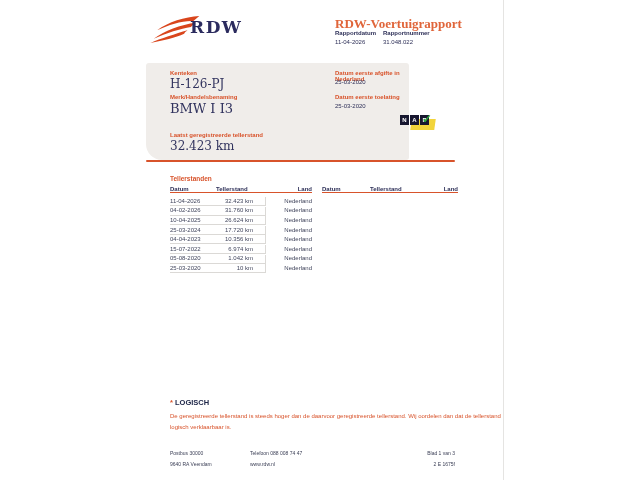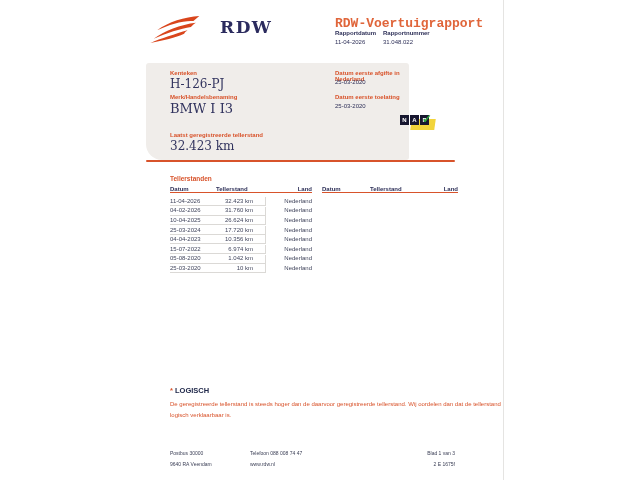--- a/index.html
+++ b/index.html
@@ -7,23 +7,23 @@
     --table-text:#41455C; --panel-bg:#F0EDEA; --cell-border:#DBD9D6;
     --nap-dark:#17172F; --nap-yellow:#F2D43B; --nap-green:#2FA43C;
   }
   *{margin:0;padding:0;box-sizing:border-box;}
   html,body{width:640px;height:480px;background:#fff;overflow:hidden;
     font-family:"Liberation Sans",sans-serif;}
   .abs{position:absolute;}
 
   
   .eagle{left:147px;top:14px;width:54px;height:31px;}
-  .wordmark{left:220px;top:17px;font-family:"DejaVu Serif",serif;font-weight:bold;
+  .wordmark{left:190px;top:17px;font-family:"DejaVu Serif",serif;font-weight:bold;
     font-size:17px;letter-spacing:1.5px;color:#2B2B5E;}
-  .report-title{left:335px;top:16px;font-family:Liberation Mono, monospace;font-weight:bold;
+  .report-title{left:335px;top:16px;font-family:Liberation Serif, serif;font-weight:bold;
     font-size:13px;color:var(--title-orange);}
   .meta{left:335px;top:30px;display:flex;gap:7px;}
   .meta-label{display:block;font-size:6px;font-weight:bold;color:var(--navy);}
   .meta-value{display:block;font-size:6px;color:var(--navy);margin-top:3px;}
 
   
   .panel{left:146px;top:63px;width:263px;height:97px;background:var(--panel-bg);
     border-radius:3px 3px 3px 16px;}
   .panel-rule{left:146px;top:160px;width:309px;height:2px;background:var(--accent);
     border-radius:1px;}
@@ -51,21 +51,21 @@
   .t-rows{left:170px;top:196px;width:142px;}
   .t-row{position:relative;display:grid;grid-template-columns:46px 49px 1fr;
     height:9.6px;align-items:center;font-size:6px;color:var(--table-text);}
   .t-row::after{content:'';position:absolute;left:0;top:1px;width:95px;height:8px;
     border-bottom:1px solid var(--cell-border);border-right:1px solid var(--cell-border);}
   .c-tell{text-align:right;padding-right:12px;}
   .c-land{text-align:right;}
 
   
   .footnote{left:170px;top:386px;width:332px;}
-  .fn-title{font-size:7.5px;font-weight:bold;color:var(--dark);}
+  .fn-title{font-size:7.5px;font-weight:bold;color:var(--dark);margin-top:12px;}
   .fn-title .ast{color:var(--accent);}
   .fn-body{margin-top:4px;font-size:6px;line-height:1.85;color:var(--accent);}
 
   
   .foot{top:448px;font-size:5px;color:#3A3E55;line-height:11px;}
   .foot-1{left:170px;}
   .foot-2{left:250px;}
   .foot-3{left:355px;width:100px;text-align:right;}
 
   .page-edge{left:503px;top:0;width:1px;height:480px;background:#E5E4E2;}

